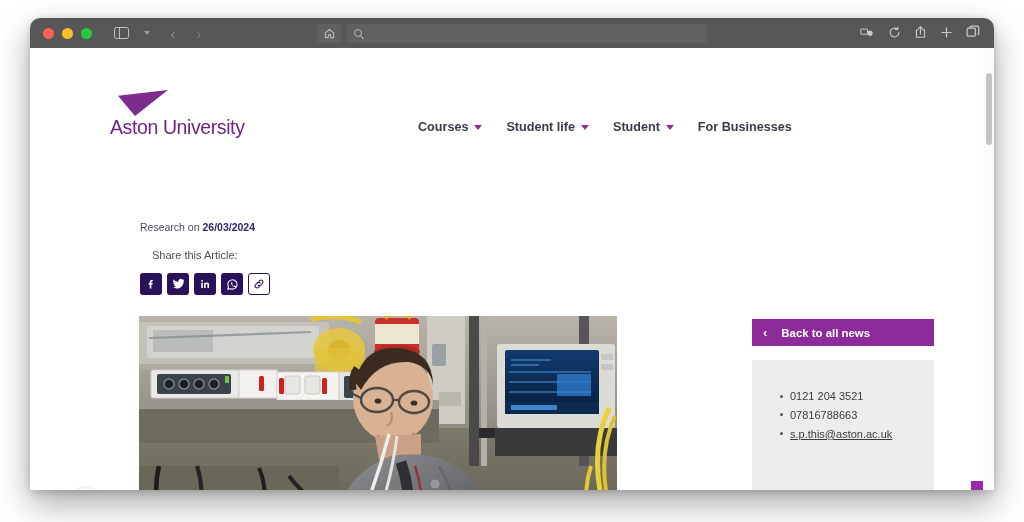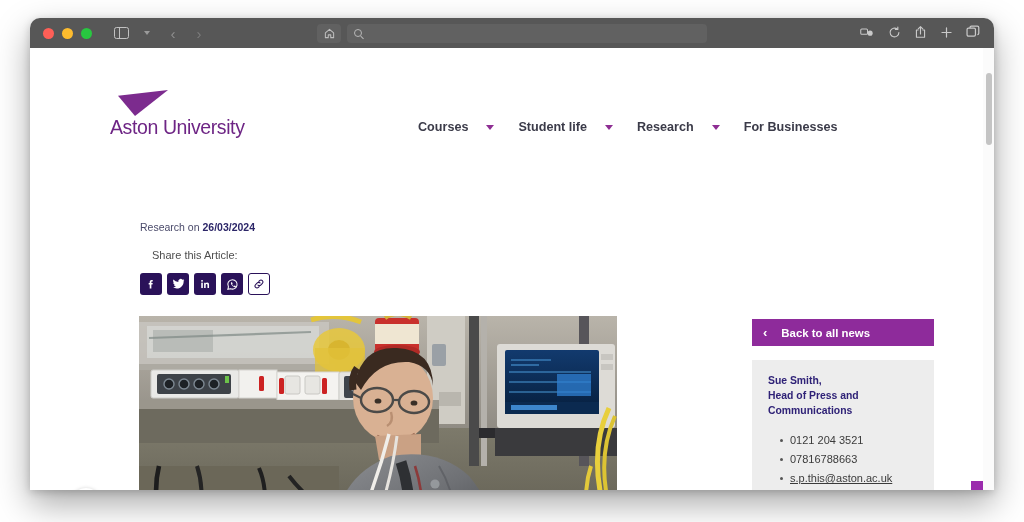--- a/index.html
+++ b/index.html
@@ -122,21 +122,21 @@
   #logo-text {
     font-size: 19.5px; color: #6e2585; letter-spacing: -0.4px;
     margin-top: 0; white-space: nowrap;
   }
 
   #main-nav {
     position: absolute; left: 388px; top: 72px;
     display: flex; align-items: center; gap: 24px;
   }
   .nav-item {
-    display: flex; align-items: center; gap: 18px;
+    display: flex; align-items: center; gap: 6px;
     font-size: 12.6px; font-weight: bold; color: #3b3b49;
     white-space: nowrap;
   }
   .nav-caret {
     width: 0; height: 0;
     border-left: 4px solid transparent;
     border-right: 4px solid transparent;
     border-top: 5px solid #8e2e93;
   }
 
@@ -322,21 +322,21 @@
     <nav id="main-nav">
       <div class="nav-item">
         <span>Courses</span>
         <span class="nav-caret"></span>
       </div>
       <div class="nav-item">
         <span>Student life</span>
         <span class="nav-caret"></span>
       </div>
       <div class="nav-item">
-        <span>Research</span>
+        <span>Student</span>
         <span class="nav-caret"></span>
       </div>
       <div class="nav-item">
         <span>For Businesses</span>
       </div>
     </nav>
 
 
 
     <div id="published">
@@ -519,25 +519,20 @@
         <ellipse cx="168" cy="214" rx="17" ry="9" fill="#c6c6c4"></ellipse>
       </svg>
     </div>
 
     <div id="back-news-btn">
       <span class="back-chev">‹</span>
       <span>Back to all news</span>
     </div>
 
     <div id="contact-card">
-      <div class="contact-name">
-        <div>Sue Smith,</div>
-        <div>Head of Press and</div>
-        <div>Communications</div>
-      </div>
       <ul class="contact-list">
         <li>
           <span>0121 204 3521</span>
         </li>
         <li>
           <span>07816788663</span>
         </li>
         <li>
           <a href="#">s.p.this@aston.ac.uk</a>
         </li>

